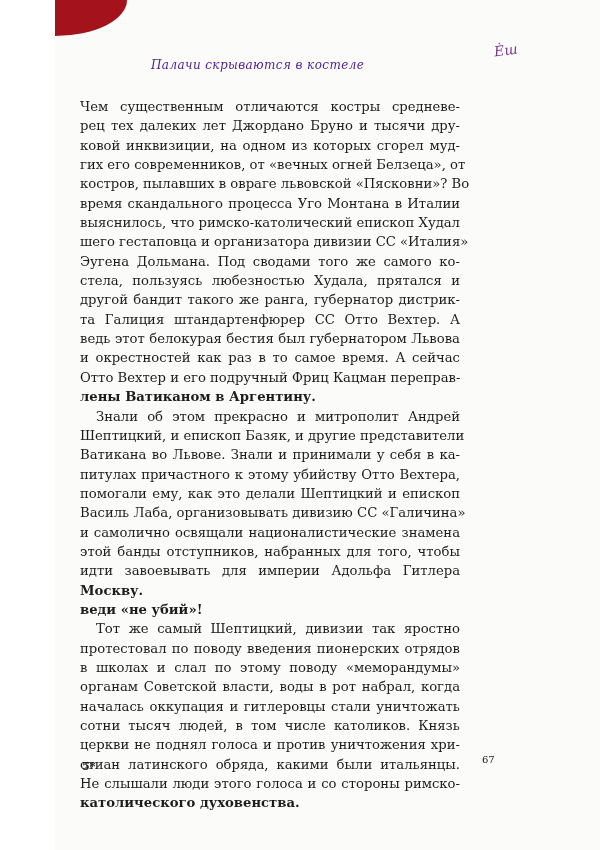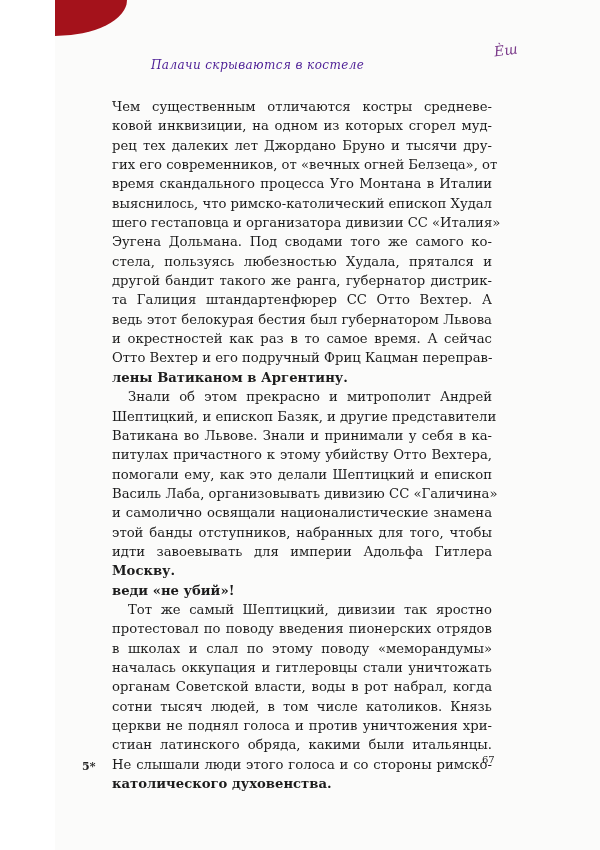--- a/index.html
+++ b/index.html
@@ -22,21 +22,21 @@
     font-family: "DejaVu Serif", serif; font-style: italic;
     color: #7a3a8a; font-size: 14px; transform: rotate(-8deg);
   }
   .title {
     position: absolute; left: 151px; top: 58px; width: 260px;
     font-family: "DejaVu Serif", serif; font-style: italic;
     font-size: 12px; color: #4c1d95; letter-spacing: 0.4px;
   }
   .body-text {
     position: absolute; left: 80px; top: 97px; width: 380px;
-    font-size: 13.2px; line-height: 19.35px; color: #1c1c1c; margin-left: 32px;
+    font-size: 13.2px; line-height: 19.35px; color: #1c1c1c;
   }
   .line {
     display: block; white-space: nowrap; text-align: justify;
     text-align-last: justify; height: 19.35px;
   }
   .line.last { text-align-last: left; font-weight: bold; }
   .line.indent { padding-left: 16px; }
   .folio-left {
     position: absolute; left: 82px; top: 760px; font-size: 11px; color: #222;
     font-weight: bold;
@@ -49,23 +49,24 @@
 <body>
 
 <div class="page"></div>
 <div class="corner"></div>
 <div class="mark">Ѐш</div>
 
 <div class="title">Палачи скрываются в костеле</div>
 
 <div class="body-text" id="body-text">
     <span class="line">Чем существенным отличаются костры средневе-</span>
+    <span class="line">рец тех далеких лет Джордано Бруно и тысячи дру-</span>
     <span class="line">ковой инквизиции, на одном из которых сгорел муд-</span>
-    <span class="line">рец тех далеких лет Джордано Бруно и тысячи дру-</span>
     <span class="line">гих его современников, от «вечных огней Белзеца», от</span>
+    <span class="line">костров, пылавших в овраге львовской «Пясковни»? Во</span>
     <span class="line">время скандального процесса Уго Монтана в Италии</span>
     <span class="line">выяснилось, что римско-католический епископ Худал</span>
     <span class="line">шего гестаповца и организатора дивизии СС «Италия»</span>
     <span class="line">Эугена Дольмана. Под сводами того же самого ко-</span>
     <span class="line">стела, пользуясь любезностью Худала, прятался и</span>
     <span class="line">другой бандит такого же ранга, губернатор дистрик-</span>
     <span class="line">та Галиция штандартенфюрер СС Отто Вехтер. А</span>
     <span class="line">ведь этот белокурая бестия был губернатором Львова</span>
     <span class="line">и окрестностей как раз в то самое время. А сейчас</span>
     <span class="line">Отто Вехтер и его подручный Фриц Кацман переправ-</span>
@@ -77,22 +78,22 @@
     <span class="line">помогали ему, как это делали Шептицкий и епископ</span>
     <span class="line">Василь Лаба, организовывать дивизию СС «Галичина»</span>
     <span class="line">и самолично освящали националистические знамена</span>
     <span class="line">этой банды отступников, набранных для того, чтобы</span>
     <span class="line">идти завоевывать для империи Адольфа Гитлера</span>
     <span class="line last">Москву.</span>
     <span class="line last">веди «не убий»!</span>
     <span class="line indent">Тот же самый Шептицкий, дивизии так яростно</span>
     <span class="line">протестовал по поводу введения пионерских отрядов</span>
     <span class="line">в школах и слал по этому поводу «меморандумы»</span>
+    <span class="line">органам Советской власти, воды в рот набрал, когда</span>
     <span class="line">началась оккупация и гитлеровцы стали уничтожать</span>
-    <span class="line">органам Советской власти, воды в рот набрал, когда</span>
     <span class="line">сотни тысяч людей, в том числе католиков. Князь</span>
     <span class="line">церкви не поднял голоса и против уничтожения хри-</span>
     <span class="line">стиан латинского обряда, какими были итальянцы.</span>
     <span class="line">Не слышали люди этого голоса и со стороны римско-</span>
     <span class="line last">католического духовенства.</span>
   </div>
 
 <div class="folio-left">5*</div>
 <div class="folio-right">67</div>
 

